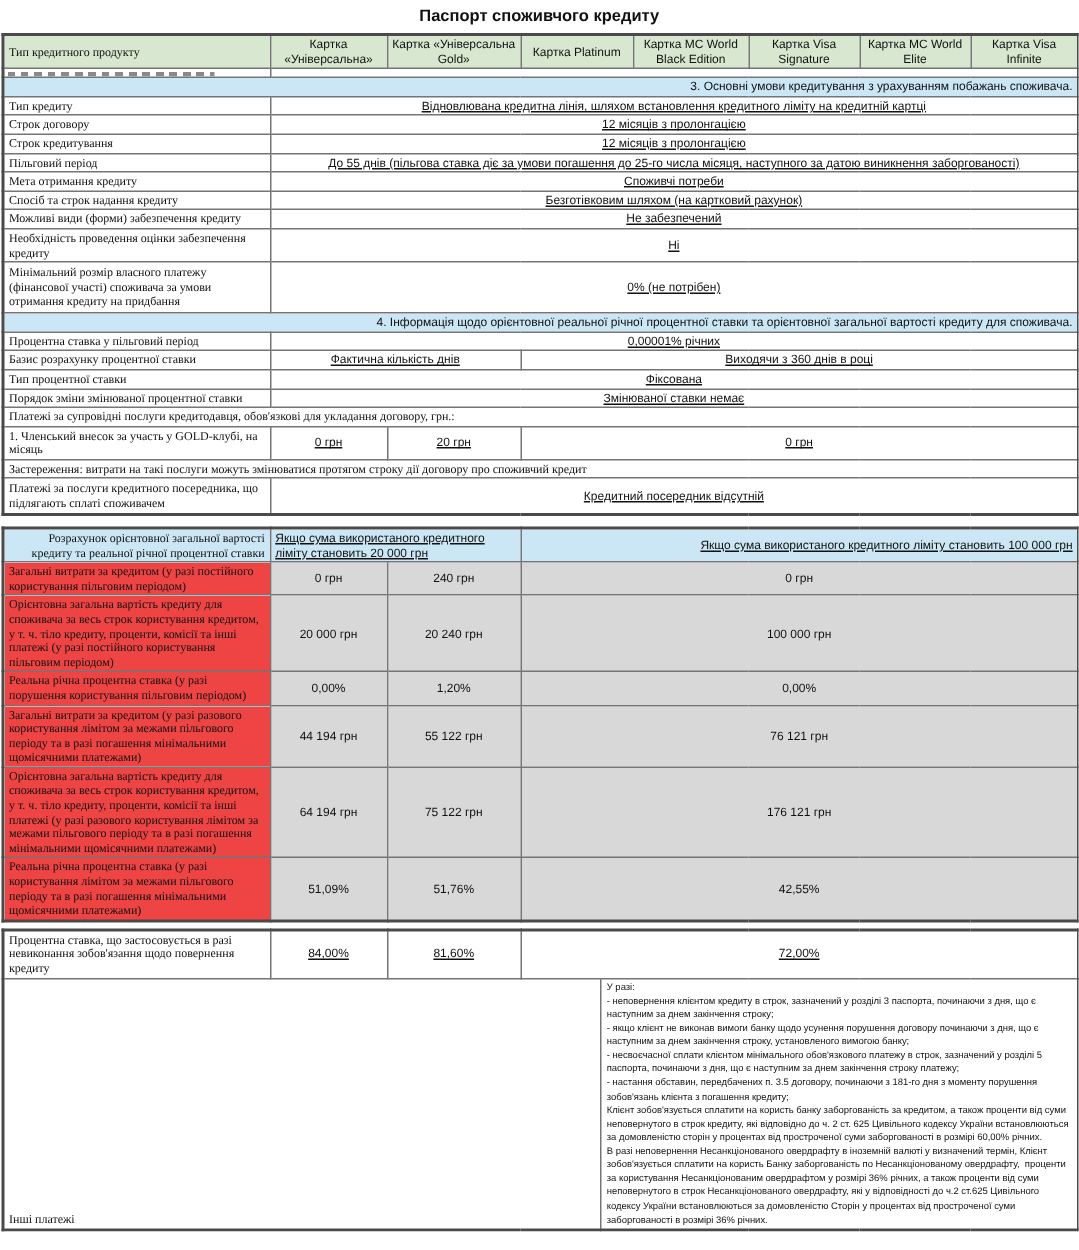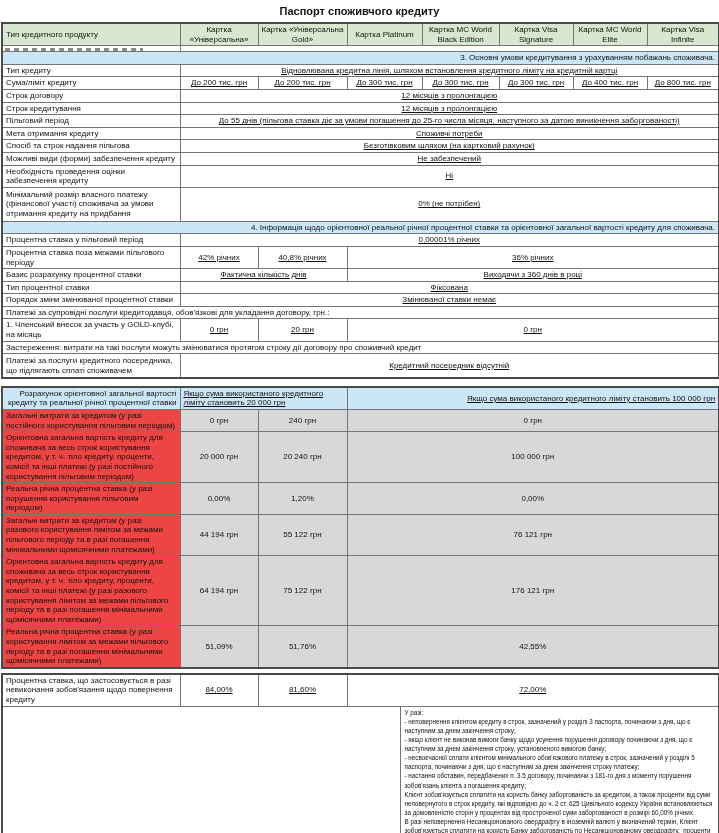--- a/index.html
+++ b/index.html
@@ -4,21 +4,21 @@
 <style>
   * { box-sizing: border-box; }
   html,body { margin:0; padding:0; background:#fff; }
   body { width:719px; font-family:"Liberation Sans", sans-serif; color:#111; }
   .doc { width:719px; padding:0 1px; }
   .title { font-size:11px; font-weight:bold; text-align:center; margin:5px 0 5px 0; }
   table { border-collapse:collapse; table-layout:fixed; width:717px; border:2px solid #4a4a4a; }
   td { border:1px solid #757575; padding:1px 3px; font-size:8px; line-height:1.2;
        vertical-align:middle; overflow:hidden; word-wrap:break-word; }
   .c { text-align:center;text-decoration:underline; }
-  .lbl { text-align:left; }
+  .lbl { text-align:left;font-family:Liberation Serif, serif; }
   .green { background:#d8e7cf; text-align:center; }
   .sec { background:#cbe6f4; text-align:right; }
   .g1 { background:#ef4444; }
   .g2 { background:#d8d8d8; text-align:center; }
   .clip-row td { height:6px; padding:0; }
   .clipmarks { height:3px; width:138px; margin:1px 0 0 2px;
        background:repeating-linear-gradient(90deg,#8a8a8a 0 5px,transparent 5px 9px); }
   .small { font-size:6.3px; line-height:1.45; white-space:pre-wrap; text-align:left; padding:1px 4px; }
   .bottom { vertical-align:bottom; }
   .gap7 { height:7px; }
@@ -62,73 +62,57 @@
       <td colspan="7"></td>
     </tr>
     <tr>
       <td colspan="8" class="sec">3. Основні умови кредитування з урахуванням побажань споживача.</td>
     </tr>
     <tr>
       <td class="lbl">Тип кредиту</td>
       <td colspan="7" class="c">Відновлювана кредитна лінія, шляхом встановлення кредитного ліміту на кредитній картці</td>
     </tr>
     <tr>
-      <td class="lbl">Сума/ліміт кредиту</td>
-      <td class="c">До 200 тис. грн</td>
-      <td class="c">До 200 тис. грн</td>
-      <td class="c">До 300 тис. грн</td>
-      <td class="c">До 300 тис. грн</td>
-      <td class="c">До 300 тис. грн</td>
-      <td class="c">До 400 тис. грн</td>
-      <td class="c">До 800 тис. грн</td>
-    </tr>
-    <tr>
       <td class="lbl">Строк договору</td>
       <td colspan="7" class="c">12 місяців з пролонгацією</td>
     </tr>
     <tr>
       <td class="lbl">Строк кредитування</td>
       <td colspan="7" class="c">12 місяців з пролонгацією</td>
     </tr>
     <tr>
       <td class="lbl">Пільговий період</td>
       <td colspan="7" class="c">До 55 днів (пільгова ставка діє за умови погашення до 25-го числа місяця, наступного за датою виникнення заборгованості)</td>
     </tr>
     <tr>
       <td class="lbl">Мета отримання кредиту</td>
       <td colspan="7" class="c">Споживчі потреби</td>
     </tr>
     <tr>
-      <td class="lbl">Спосіб та строк надання пільгова</td>
+      <td class="lbl">Спосіб та строк надання кредиту</td>
       <td colspan="7" class="c">Безготівковим шляхом (на картковий рахунок)</td>
     </tr>
     <tr>
       <td class="lbl">Можливі види (форми) забезпечення кредиту</td>
       <td colspan="7" class="c">Не забезпечений</td>
     </tr>
     <tr>
       <td class="lbl">Необхідність проведення оцінки забезпечення кредиту</td>
       <td colspan="7" class="c">Ні</td>
     </tr>
     <tr>
       <td class="lbl mh32">Мінімальний розмір власного платежу (фінансової участі) споживача за умови отримання кредиту на придбання</td>
       <td colspan="7" class="c">0% (не потрібен)</td>
     </tr>
     <tr>
       <td colspan="8" class="sec">4. Інформація щодо орієнтовної реальної річної процентної ставки та орієнтовної загальної вартості кредиту для споживача.</td>
     </tr>
     <tr>
       <td class="lbl">Процентна ставка у пільговий період</td>
       <td colspan="7" class="c">0,00001% річних</td>
-    </tr>
-    <tr>
-      <td class="lbl">Процентна ставка поза межами пільгового періоду</td>
-      <td class="c">42% річних</td>
-      <td class="c">40,8% річних</td>
-      <td colspan="5" class="c">36% річних</td>
     </tr>
     <tr>
       <td class="lbl">Базис розрахунку процентної ставки</td>
       <td colspan="2" class="c">Фактична кількість днів</td>
       <td colspan="5" class="c">Виходячи з 360 днів в році</td>
     </tr>
     <tr>
       <td class="lbl">Тип процентної ставки</td>
       <td colspan="7" class="c">Фіксована</td>
     </tr>

